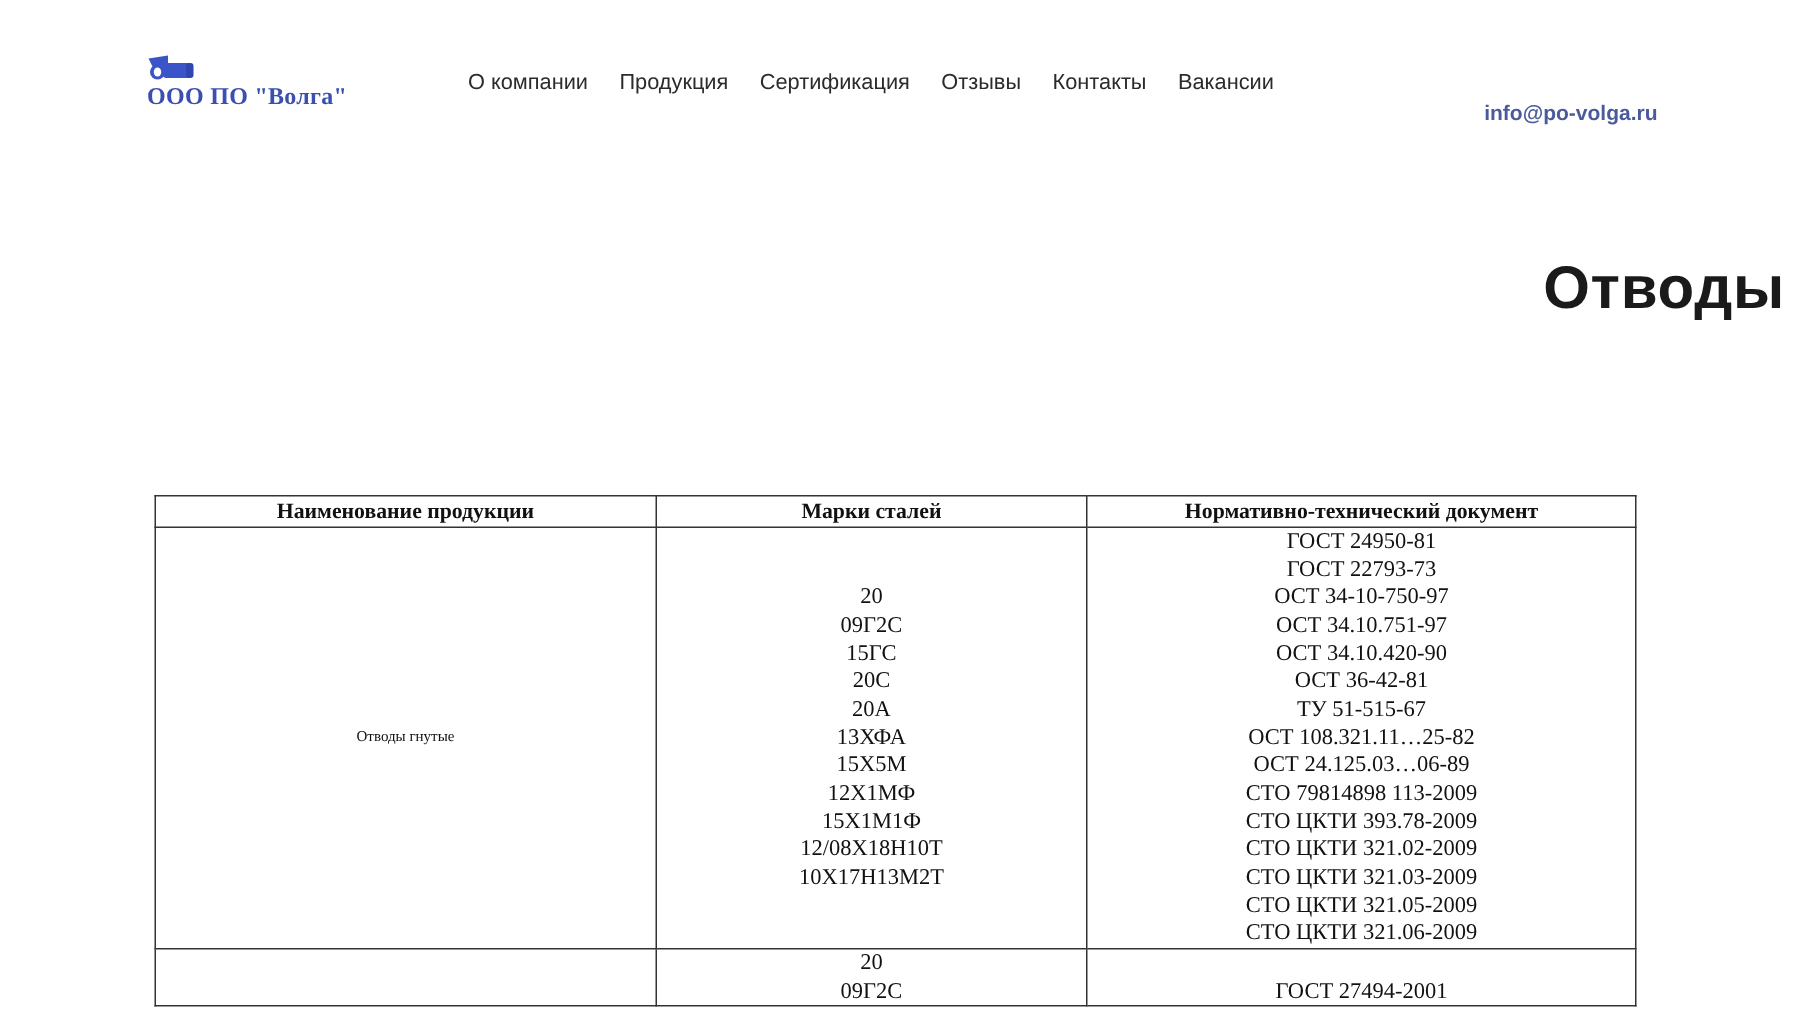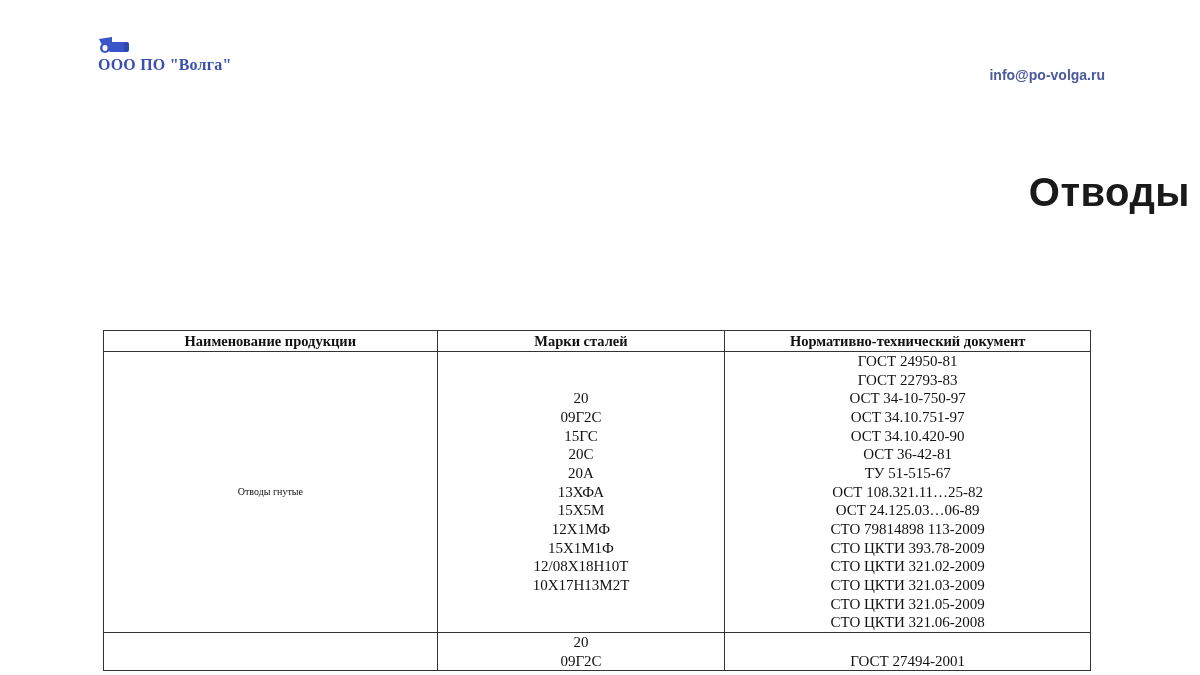--- a/index.html
+++ b/index.html
@@ -53,20 +53,28 @@
     <svg class="logo-icon" viewBox="0 0 36 20">
       <path d="M3 3 L16 1 L16 8 L6 9 Z" fill="#3a55c8"></path>
       <rect x="12" y="6" width="20" height="10" rx="3" fill="#3a55c8"></rect>
       <ellipse cx="9" cy="12" rx="5" ry="5" fill="#3a55c8"></ellipse>
       <ellipse cx="9" cy="12" rx="2.5" ry="3" fill="#ffffff"></ellipse>
       <rect x="28" y="6" width="5" height="10" rx="2" fill="#2d46b0"></rect>
     </svg>
     <span class="logo-text">ООО ПО "Волга"</span>
   </a>
 
+  <nav class="nav">
+    <a href="#">О компании</a>
+    <a href="#">Продукция</a>
+    <a href="#">Сертификация</a>
+    <a href="#">Отзывы</a>
+    <a href="#">Контакты</a>
+    <a href="#">Вакансии</a>
+  </nav>
 
   <a class="email" href="#">info@po-volga.ru</a>
 </div>
 
 <h1 class="page-title">Отводы</h1>
 
 <div class="tbl-wrap">
   <table>
     <colgroup>
         <col class="c1">
@@ -91,34 +99,34 @@
             <div>20А</div>
             <div>13ХФА</div>
             <div>15Х5М</div>
             <div>12Х1МФ</div>
             <div>15Х1М1Ф</div>
             <div>12/08Х18Н10Т</div>
             <div>10Х17Н13М2Т</div>
           </td>
           <td class="lines">
             <div>ГОСТ 24950-81</div>
-            <div>ГОСТ 22793-83</div>
+            <div>ГОСТ 22793-73</div>
             <div>ОСТ 34-10-750-97</div>
             <div>ОСТ 34.10.751-97</div>
             <div>ОСТ 34.10.420-90</div>
             <div>ОСТ 36-42-81</div>
             <div>ТУ 51-515-67</div>
             <div>ОСТ 108.321.11…25-82</div>
             <div>ОСТ 24.125.03…06-89</div>
             <div>СТО 79814898 113-2009</div>
             <div>СТО ЦКТИ 393.78-2009</div>
             <div>СТО ЦКТИ 321.02-2009</div>
             <div>СТО ЦКТИ 321.03-2009</div>
             <div>СТО ЦКТИ 321.05-2009</div>
-            <div>СТО ЦКТИ 321.06-2008</div>
+            <div>СТО ЦКТИ 321.06-2009</div>
           </td>
         </tr>
         <tr>
           <td class="name"></td>
           <td class="lines">
             <div>20</div>
             <div>09Г2С</div>
           </td>
           <td class="lines">
             <div>&nbsp;</div>

